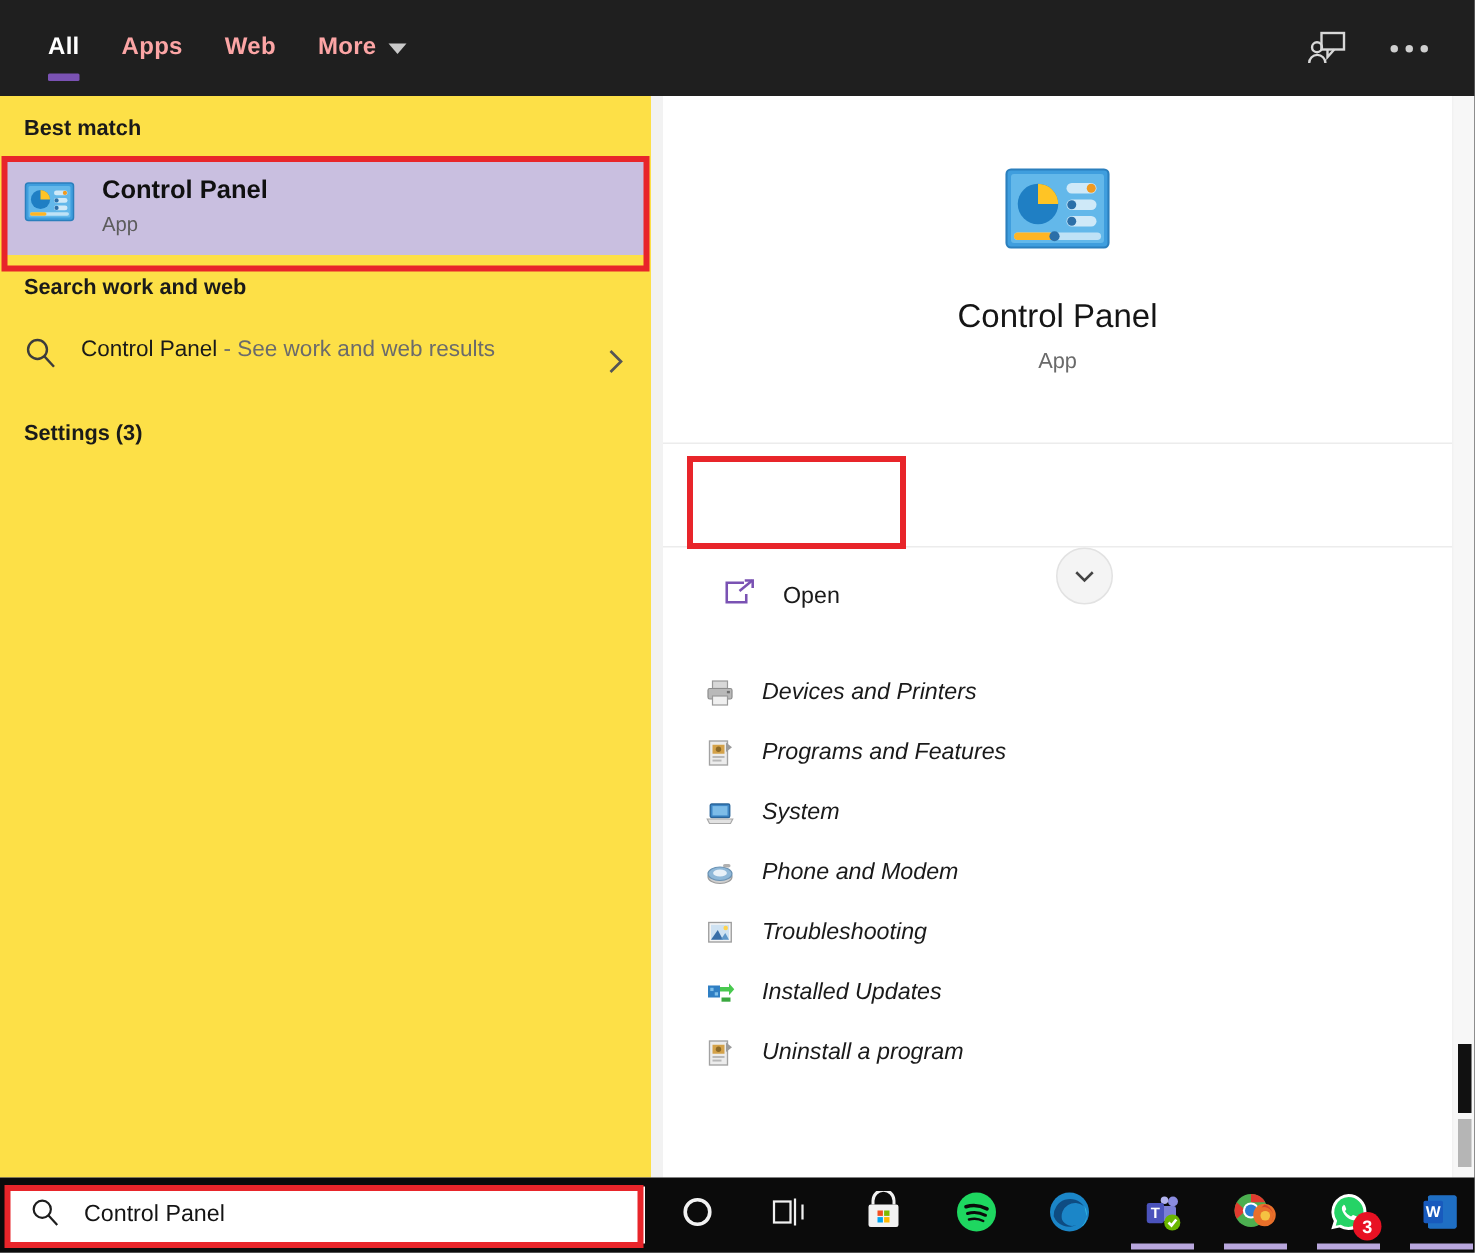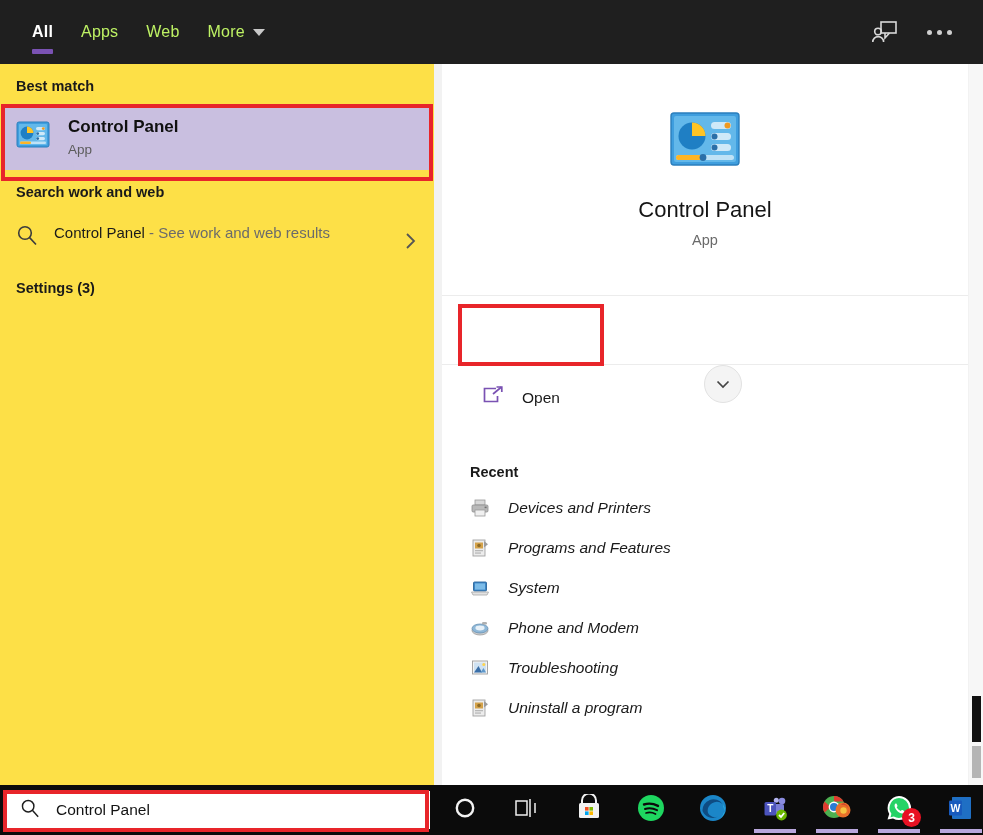--- a/index.html
+++ b/index.html
@@ -21,24 +21,25 @@
     width: 983px; height: 64px;
     background: #1f1f1f;
     display: flex; align-items: center;
   }
   .tabs { display: flex; align-items: flex-end; height: 64px; padding-left: 18px; }
   .tab {
     position: relative;
     height: 64px;
     display: flex; align-items: center;
     padding: 0 14px;
-    color: #bef264;
+    color: #fca5a5;
     font-size: 16px;
     letter-spacing: .2px;
     cursor: default;
+    font-weight: bold;
   }
   .tab.active { color: #ffffff; font-weight: bold; }
   .tab.active::after {
     content: "";
     position: absolute; left: 14px; right: 14px; bottom: 10px;
     height: 5px; background: #7a52b3; border-radius: 1px;
   }
   .tab .caret {
     display: inline-block; margin-left: 8px;
     width: 0; height: 0;
@@ -317,21 +318,20 @@
             <polyline points="14,2.5 7.5,2.5 2.5,2.5 2.5,15.5 15.5,15.5 15.5,10" fill="none" stroke="#7a52b3" stroke-width="1.7"></polyline>
             <line x1="11" y1="8" x2="19.5" y2="1" stroke="#7a52b3" stroke-width="1.7"></line>
             <polyline points="14.5,1 19.8,1 19.8,6" fill="none" stroke="#7a52b3" stroke-width="1.7"></polyline>
           </svg>
         </span>
         <span class="open-label">Open</span>
       </div>
       <div class="divider" style="margin-top:68px"></div>
     </div>
 
-    <div class="recent-head">Recent</div>
 
     <div class="recent-item">
       <span class="ricon">
         <svg width="20" height="20" viewBox="0 0 20 20">
           <rect x="5" y="2" width="10" height="5" fill="#d8d8d8" stroke="#9a9a9a" stroke-width=".8"></rect>
           <rect x="2" y="7" width="16" height="7" rx="1.2" fill="#b9b9b9" stroke="#8d8d8d" stroke-width=".8"></rect>
           <rect x="5" y="12" width="10" height="6" fill="#f0f0f0" stroke="#9a9a9a" stroke-width=".8"></rect>
           <rect x="14.6" y="8.6" width="2" height="1.6" fill="#6f6f6f"></rect>
         </svg>
       </span>
@@ -382,20 +382,32 @@
           <rect x="4" y="4.5" width="12" height="10" fill="#cfe2f2"></rect>
           <path d="M4 14.5 L8.5 8 L12 14.5 Z" fill="#3a6fa8"></path>
           <path d="M10.5 14.5 L13.5 10 L16 14.5 Z" fill="#5f97c9"></path>
           <circle cx="13.8" cy="6.6" r="1.5" fill="#ffd34d"></circle>
         </svg>
       </span>
       <span class="recent-label">Troubleshooting</span>
     </div>
 
 
+    <div class="recent-item">
+      <span class="ricon">
+        <svg width="20" height="20" viewBox="0 0 20 20">
+          <rect x="2" y="5" width="8" height="8" fill="#2f7fc4"></rect>
+          <rect x="3.5" y="6.5" width="2.2" height="2.2" fill="#7fc0ea"></rect>
+          <rect x="6.5" y="9.5" width="2.2" height="2.2" fill="#7fc0ea"></rect>
+          <path d="M10 6 L16 6 L16 3.5 L19.5 7.5 L16 11.5 L16 9 L10 9 Z" fill="#49c94f"></path>
+          <path d="M11 13 L17 13 L17 15.8 L11 15.8 Z" fill="#3aa83f"></path>
+        </svg>
+      </span>
+      <span class="recent-label">Installed Updates</span>
+    </div>
 
     <div class="recent-item">
       <span class="ricon">
         <svg width="20" height="20" viewBox="0 0 20 20">
           <rect x="3" y="2" width="12" height="16" fill="#ececec" stroke="#a2a2a2" stroke-width=".9"></rect>
           <rect x="5" y="4.5" width="8" height="6" fill="#d4a24a"></rect>
           <circle cx="9" cy="7.5" r="1.8" fill="#8d6a28"></circle>
           <rect x="5" y="12" width="8" height="1.3" fill="#b8b8b8"></rect>
           <rect x="5" y="14.4" width="6" height="1.3" fill="#b8b8b8"></rect>
           <path d="M14 3 L18 6.2 L14 9.4 Z" fill="#9b9b9b"></path>

